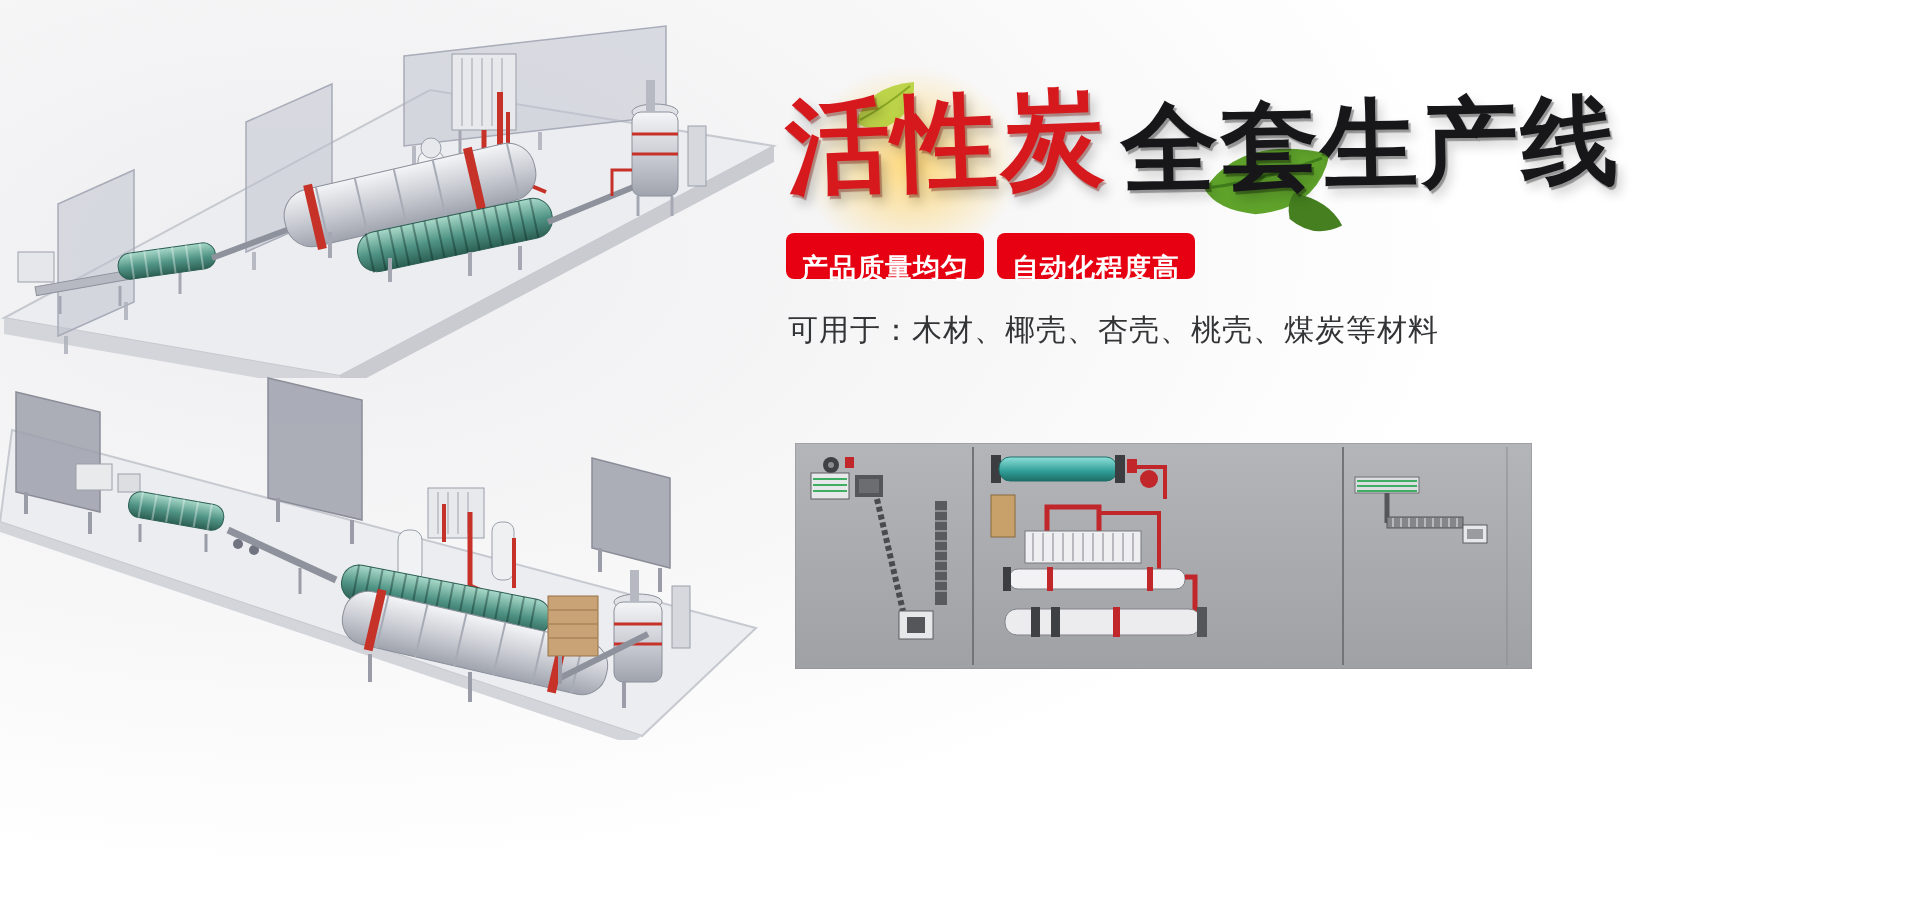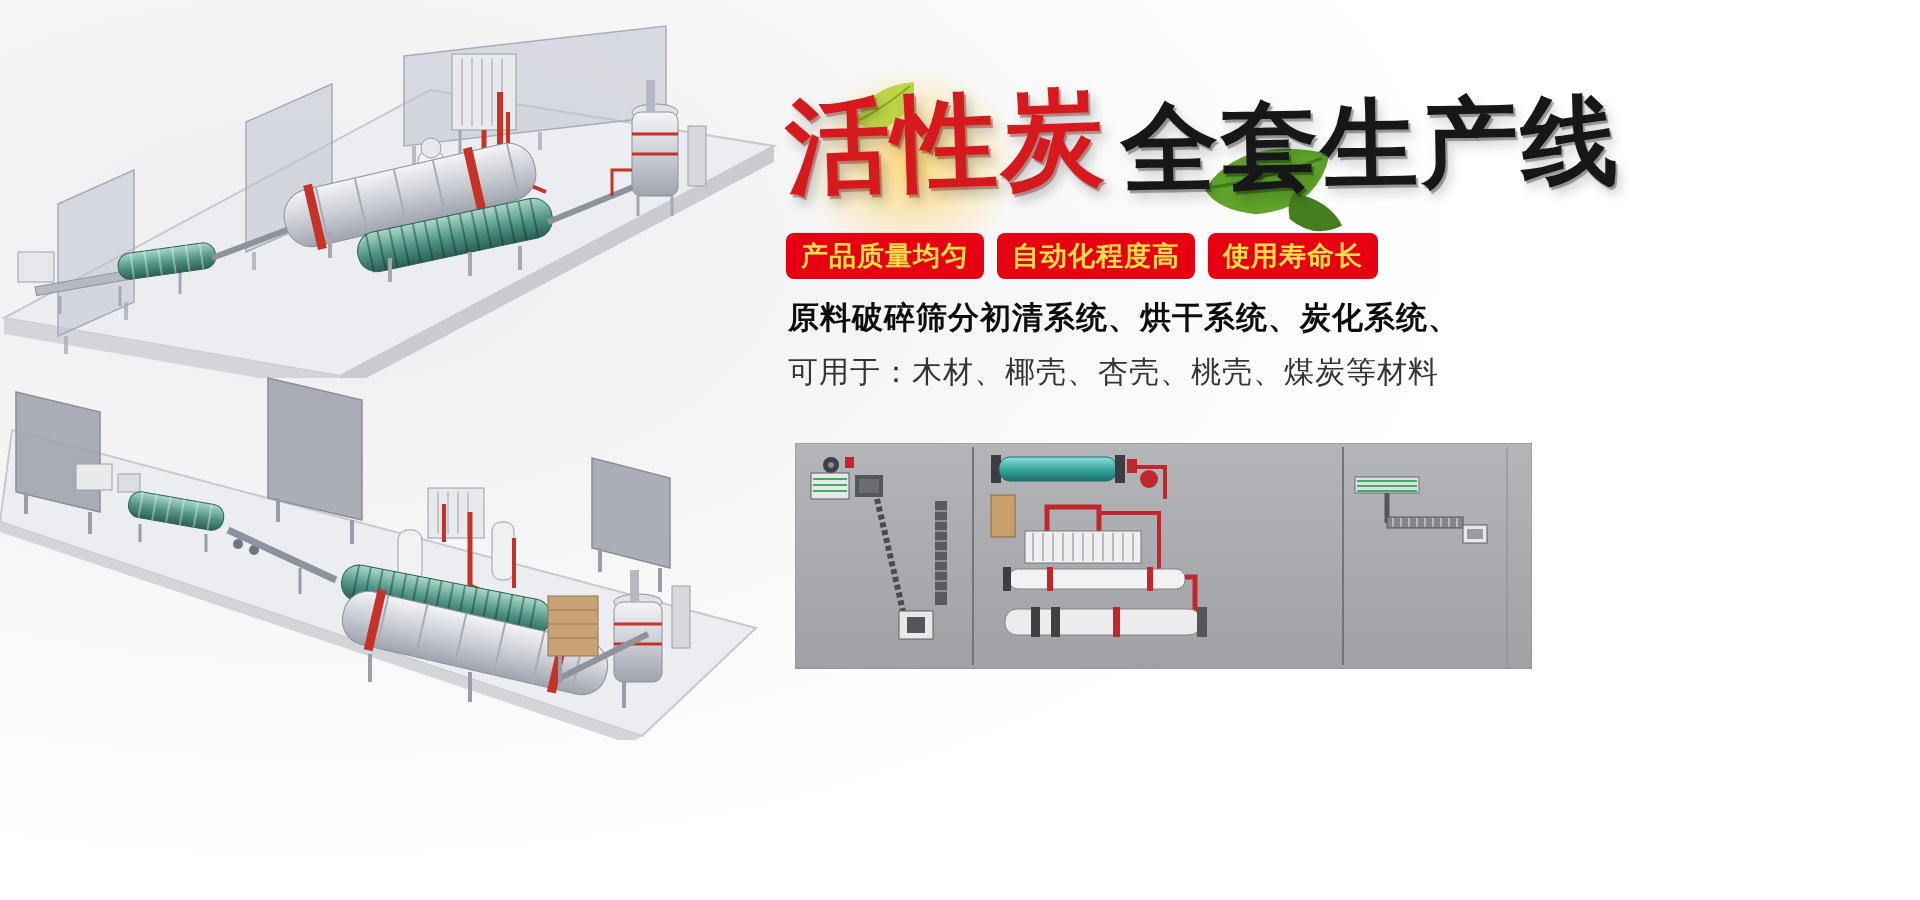--- a/index.html
+++ b/index.html
@@ -39,23 +39,23 @@
   .title-black {
     font-size:97px; color:#17171a; margin-left:14px; margin-top:6px; transform:rotate(-1deg);
     text-shadow:2px 3px 1px rgba(0,0,0,0.35), 5px 8px 12px rgba(0,0,0,0.18);
   }
 
   .badges {
     position:absolute; left:786px; top:233px; z-index:3;
     display:flex; gap:13px;
   }
   .badge {
-    background:#e60012; color:#fde047; font-weight:bold;
+    background:#e60012; color:#ffffff; font-weight:bold;
     font-size:27px; height:46px; line-height:46px;
-    padding:0 15px; border-radius:8px; letter-spacing:1px;
+    padding:12px 15px; border-radius:8px; letter-spacing:1px;
   }
 
   .desc { position:absolute; left:788px; top:296px; z-index:3; }
   .desc-bold  { font-size:31px; font-weight:bold; color:#0d0d0e; line-height:42px; letter-spacing:1px; }
   .desc-light { font-size:30px; font-weight:normal; color:#333436; line-height:44px; margin-top:12px; letter-spacing:1px; }
 
   .schematic {
     position:absolute; left:795px; top:443px; width:737px; height:226px; z-index:2;
   }
   svg { display:block; }
@@ -354,25 +354,23 @@
   </div>
 
   <div class="title-row">
     <span class="title-red">活性炭</span>
     <span class="title-black">全套生产线</span>
   </div>
 
   <div class="badges">
     <span class="badge">产品质量均匀</span>
     <span class="badge">自动化程度高</span>
-    <span class="badge">使用寿命长</span>
   </div>
 
   <div class="desc">
-    <div class="desc-bold">原料破碎筛分初清系统、烘干系统、炭化系统、</div>
     <div class="desc-light">可用于：木材、椰壳、杏壳、桃壳、煤炭等材料</div>
   </div>
 
   <div class="schematic">
     <svg viewBox="0 0 737 226" width="737" height="226">
       <defs>
         <linearGradient id="pgC" x1="0" y1="0" x2="0" y2="1">
           <stop offset="0" stop-color="#b4b5b9"></stop>
             <stop offset="1" stop-color="#a0a1a5"></stop>
         </linearGradient>

